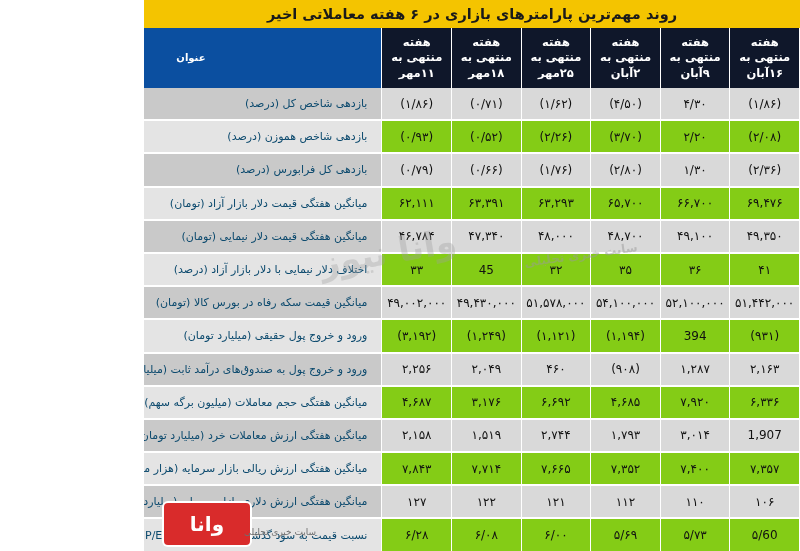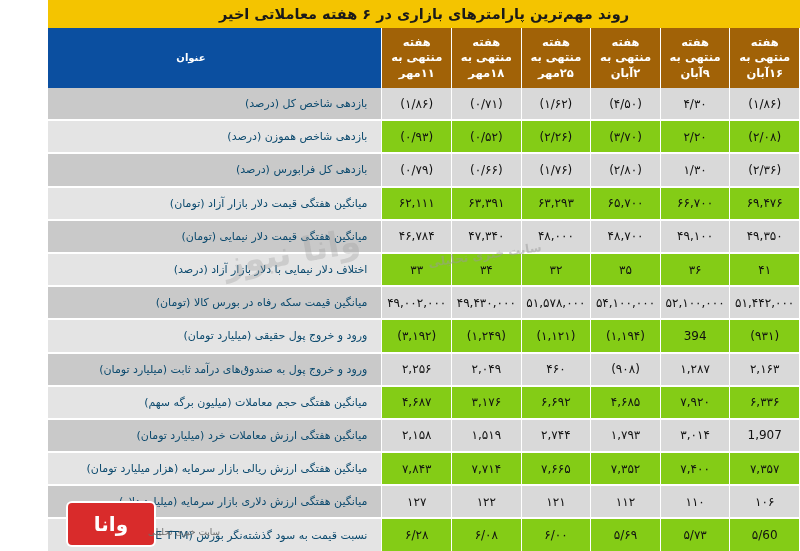--- a/index.html
+++ b/index.html
@@ -2,21 +2,21 @@
 <html lang="fa" dir="rtl"><head>
 <meta charset="utf-8">
 <style>
   html, body {
     margin: 0;
     padding: 0;
     background: #ffffff;
     font-family: "DejaVu Sans", sans-serif;
   }
   #page {
-    width: 752px;
+    width: 656px;
     height: 551px;
     position: relative;
     overflow: hidden;
     background: #ffffff;
   }
   .title-bar {
     height: 28px;
     background: #f4c400;
     color: #1a1a1a;
     display: flex;
@@ -27,21 +27,21 @@
     letter-spacing: 0;
   }
   table {
     width: 800px;
     border-collapse: collapse;
     table-layout: fixed;
   }
   col.c-label { width: 382px; }
   col.c-data  { width: 69.6px; }
   thead th {
-    background: #a16207;
+    background: #0f172a;
     color: #ffffff;
     font-size: 11.5px;
     font-weight: bold;
     height: 60px;
     vertical-align: middle;
     text-align: center;
     border-left: 1px solid #ffffff;
     border-right: 1px solid #ffffff;
     line-height: 1.35;
     padding: 0 2px;
@@ -195,21 +195,21 @@
           <td>۴۸,۰۰۰</td>
           <td>۴۷,۳۴۰</td>
           <td>۴۶,۷۸۴</td>
           <td class="label">میانگین هفتگی قیمت دلار نیمایی (تومان)</td>
         </tr>
         <tr class="even">
           <td>۴۱</td>
           <td>۳۶</td>
           <td>۳۵</td>
           <td>۳۲</td>
-          <td>۳۴</td>
+          <td>45</td>
           <td>۳۳</td>
           <td class="label">اختلاف دلار نیمایی با دلار بازار آزاد (درصد)</td>
         </tr>
         <tr class="odd">
           <td>۵۱,۴۴۲,۰۰۰</td>
           <td>۵۲,۱۰۰,۰۰۰</td>
           <td>۵۴,۱۰۰,۰۰۰</td>
           <td>۵۱,۵۷۸,۰۰۰</td>
           <td>۴۹,۴۳۰,۰۰۰</td>
           <td>۴۹,۰۰۲,۰۰۰</td>

